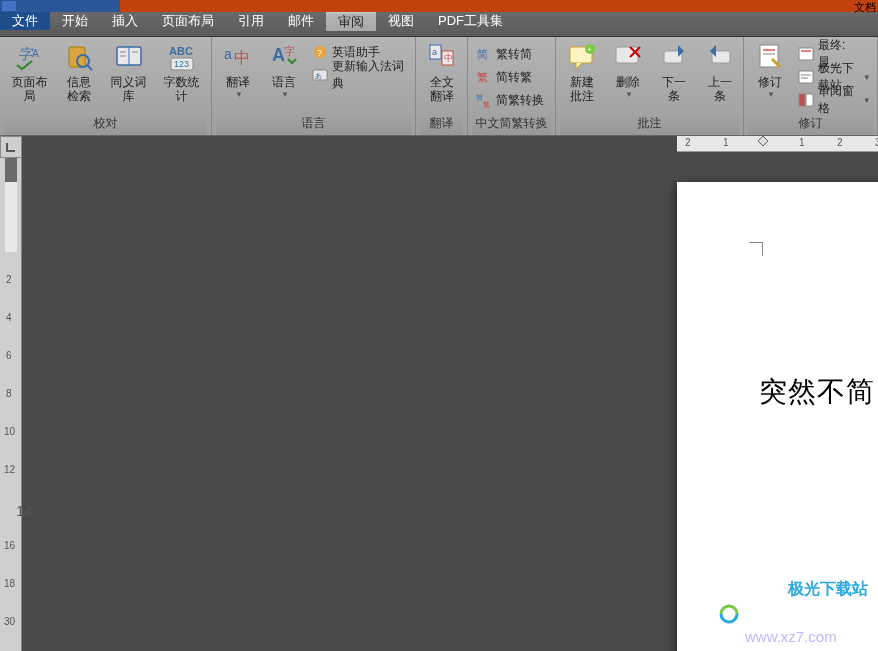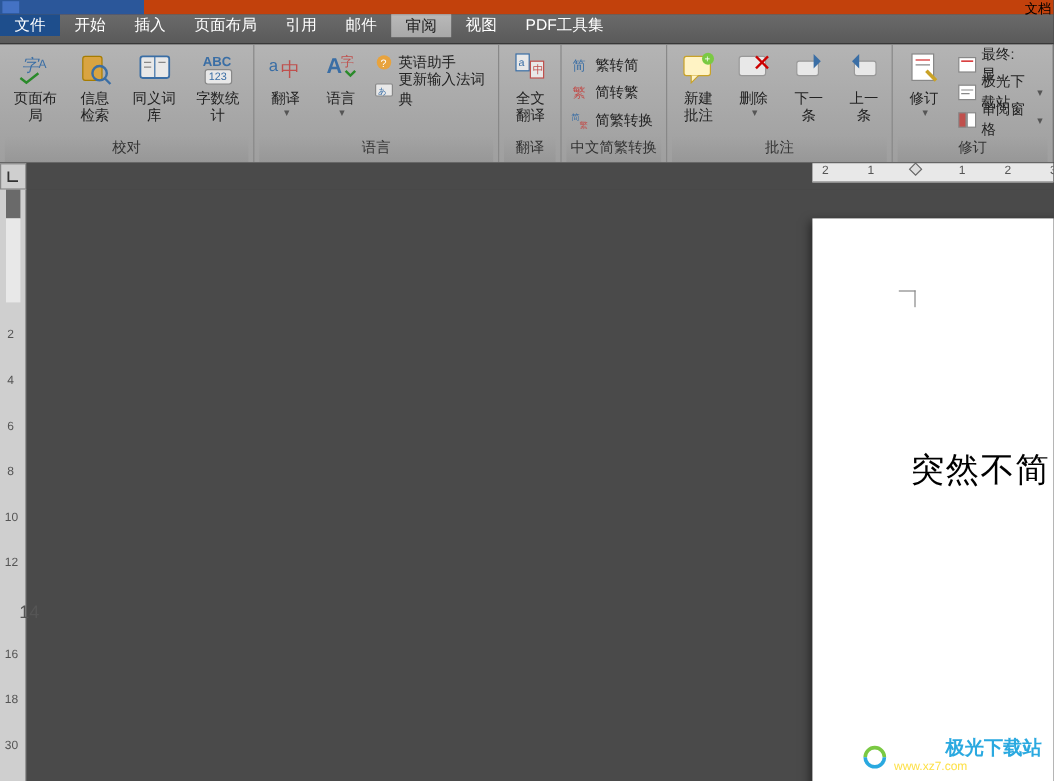--- a/index.html
+++ b/index.html
@@ -45,21 +45,21 @@
 
 .docarea { position: absolute; left: 22px; top: 158px; right: 0; bottom: 0; background: #4a4a4a; }
 .page { position: absolute; left: 655px; top: 24px; width: 400px; height: 600px; background: #fff; box-shadow: -2px 2px 8px rgba(0,0,0,0.5); }
 .page .corner { position: absolute; left: 72px; top: 60px; width: 14px; height: 14px; border-left: 1px solid #888; border-bottom: 1px solid #888; transform: rotate(180deg); }
 .page .doctext { position: absolute; left: 82px; top: 160px; font-family: SimSun, serif; font-size: 28px; color: #000; letter-spacing: 1px; margin-top: 31px; }
 
 
 .watermark { position: absolute; right: 10px; bottom: 6px; display: flex; align-items: center; gap: 6px; font-size: 13px; }
 .wm-logo { width: 24px; height: 24px; }
 .wm-text1 { color: #2aa9e0; font-weight: bold; font-size: 16px; margin-left: 43px; }
-.wm-text2 { color: #fde047; font-size: 10px; }
+.wm-text2 { color: #c4b5fd; font-size: 15px; margin-top: 28px; }
 
 svg { display: block; }
 </style>
 </head>
 <body>
 
 <div class="titlebar">
   <div class="titlebar-left">
     <span class="icon"></span>
   </div>

